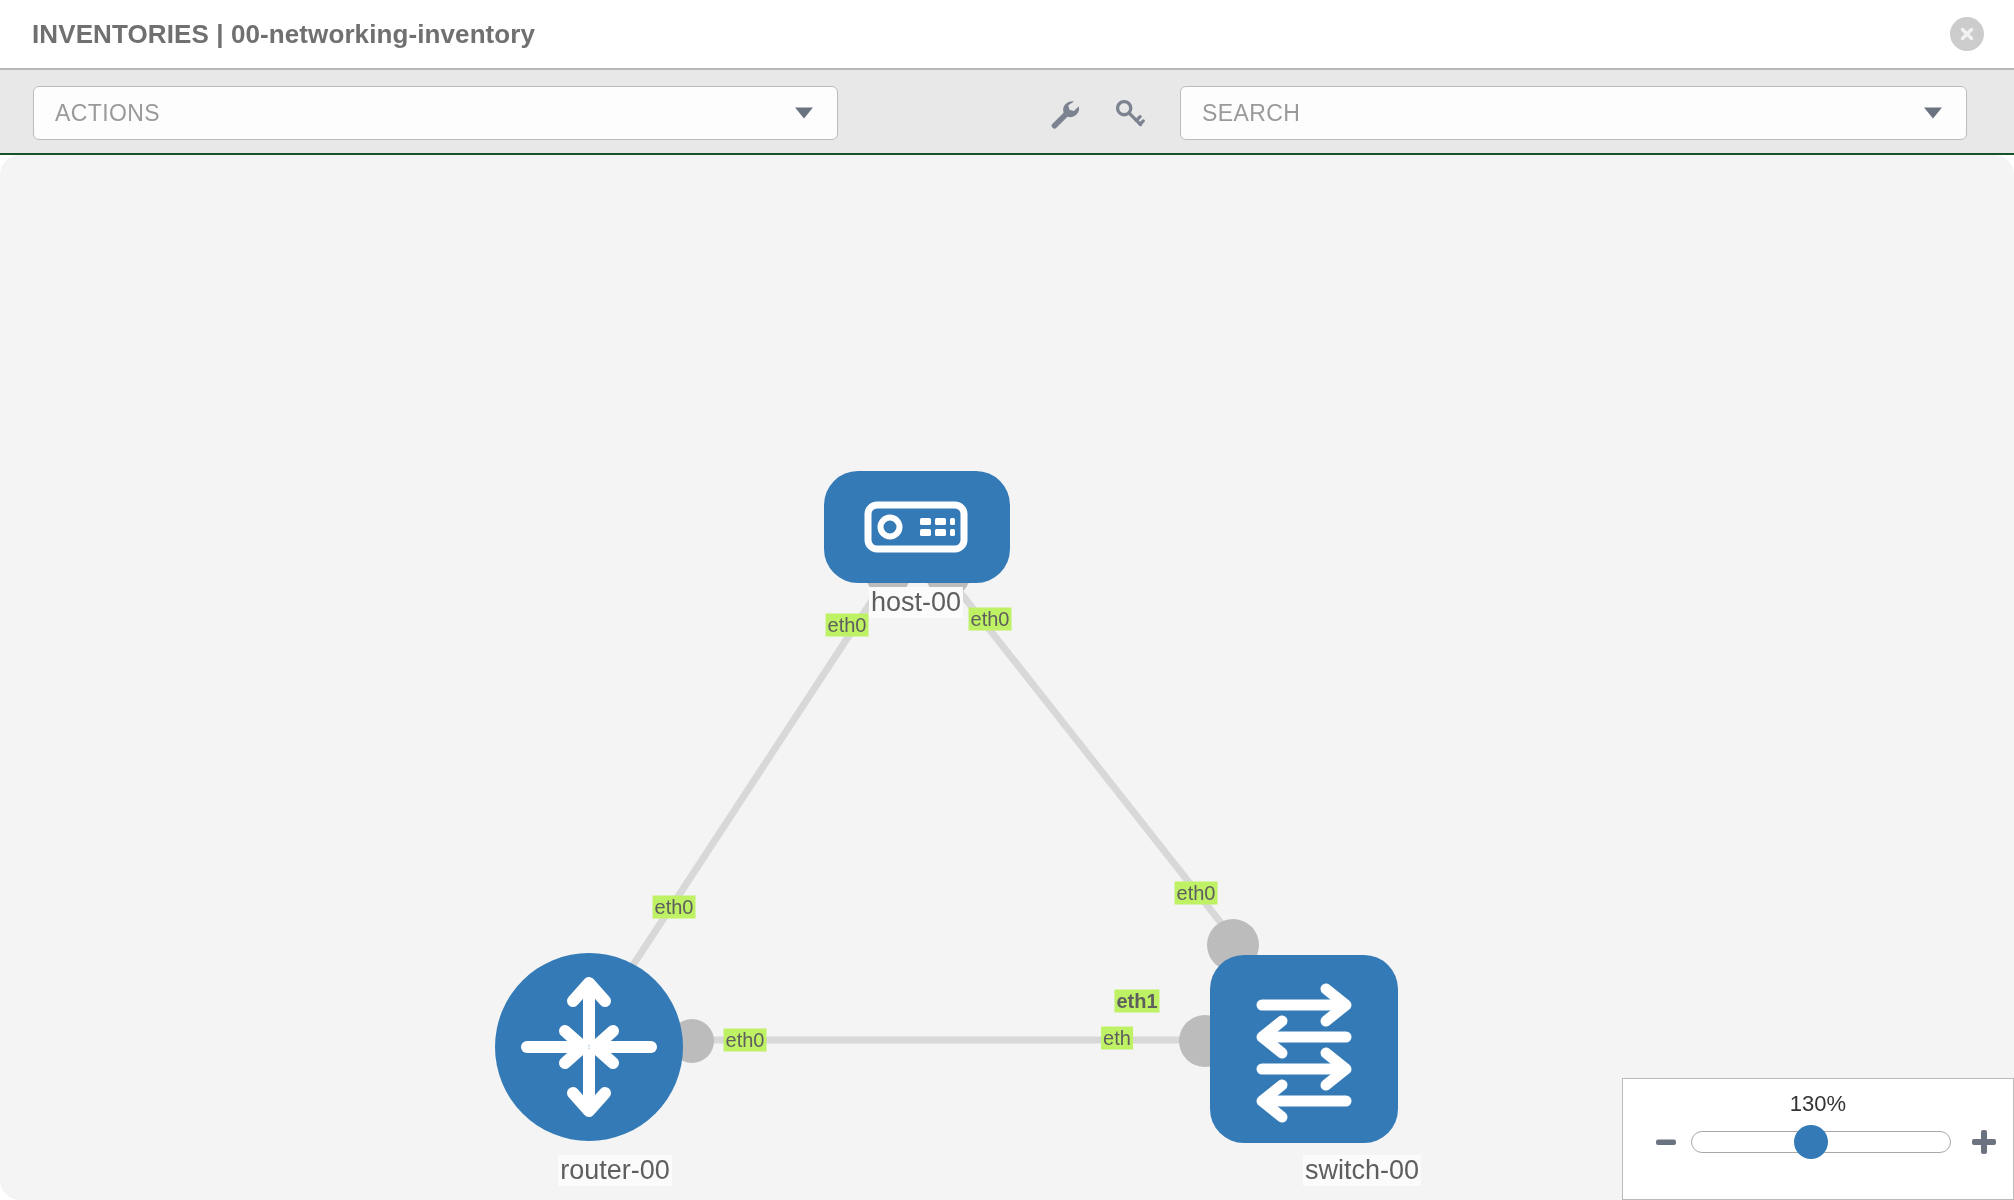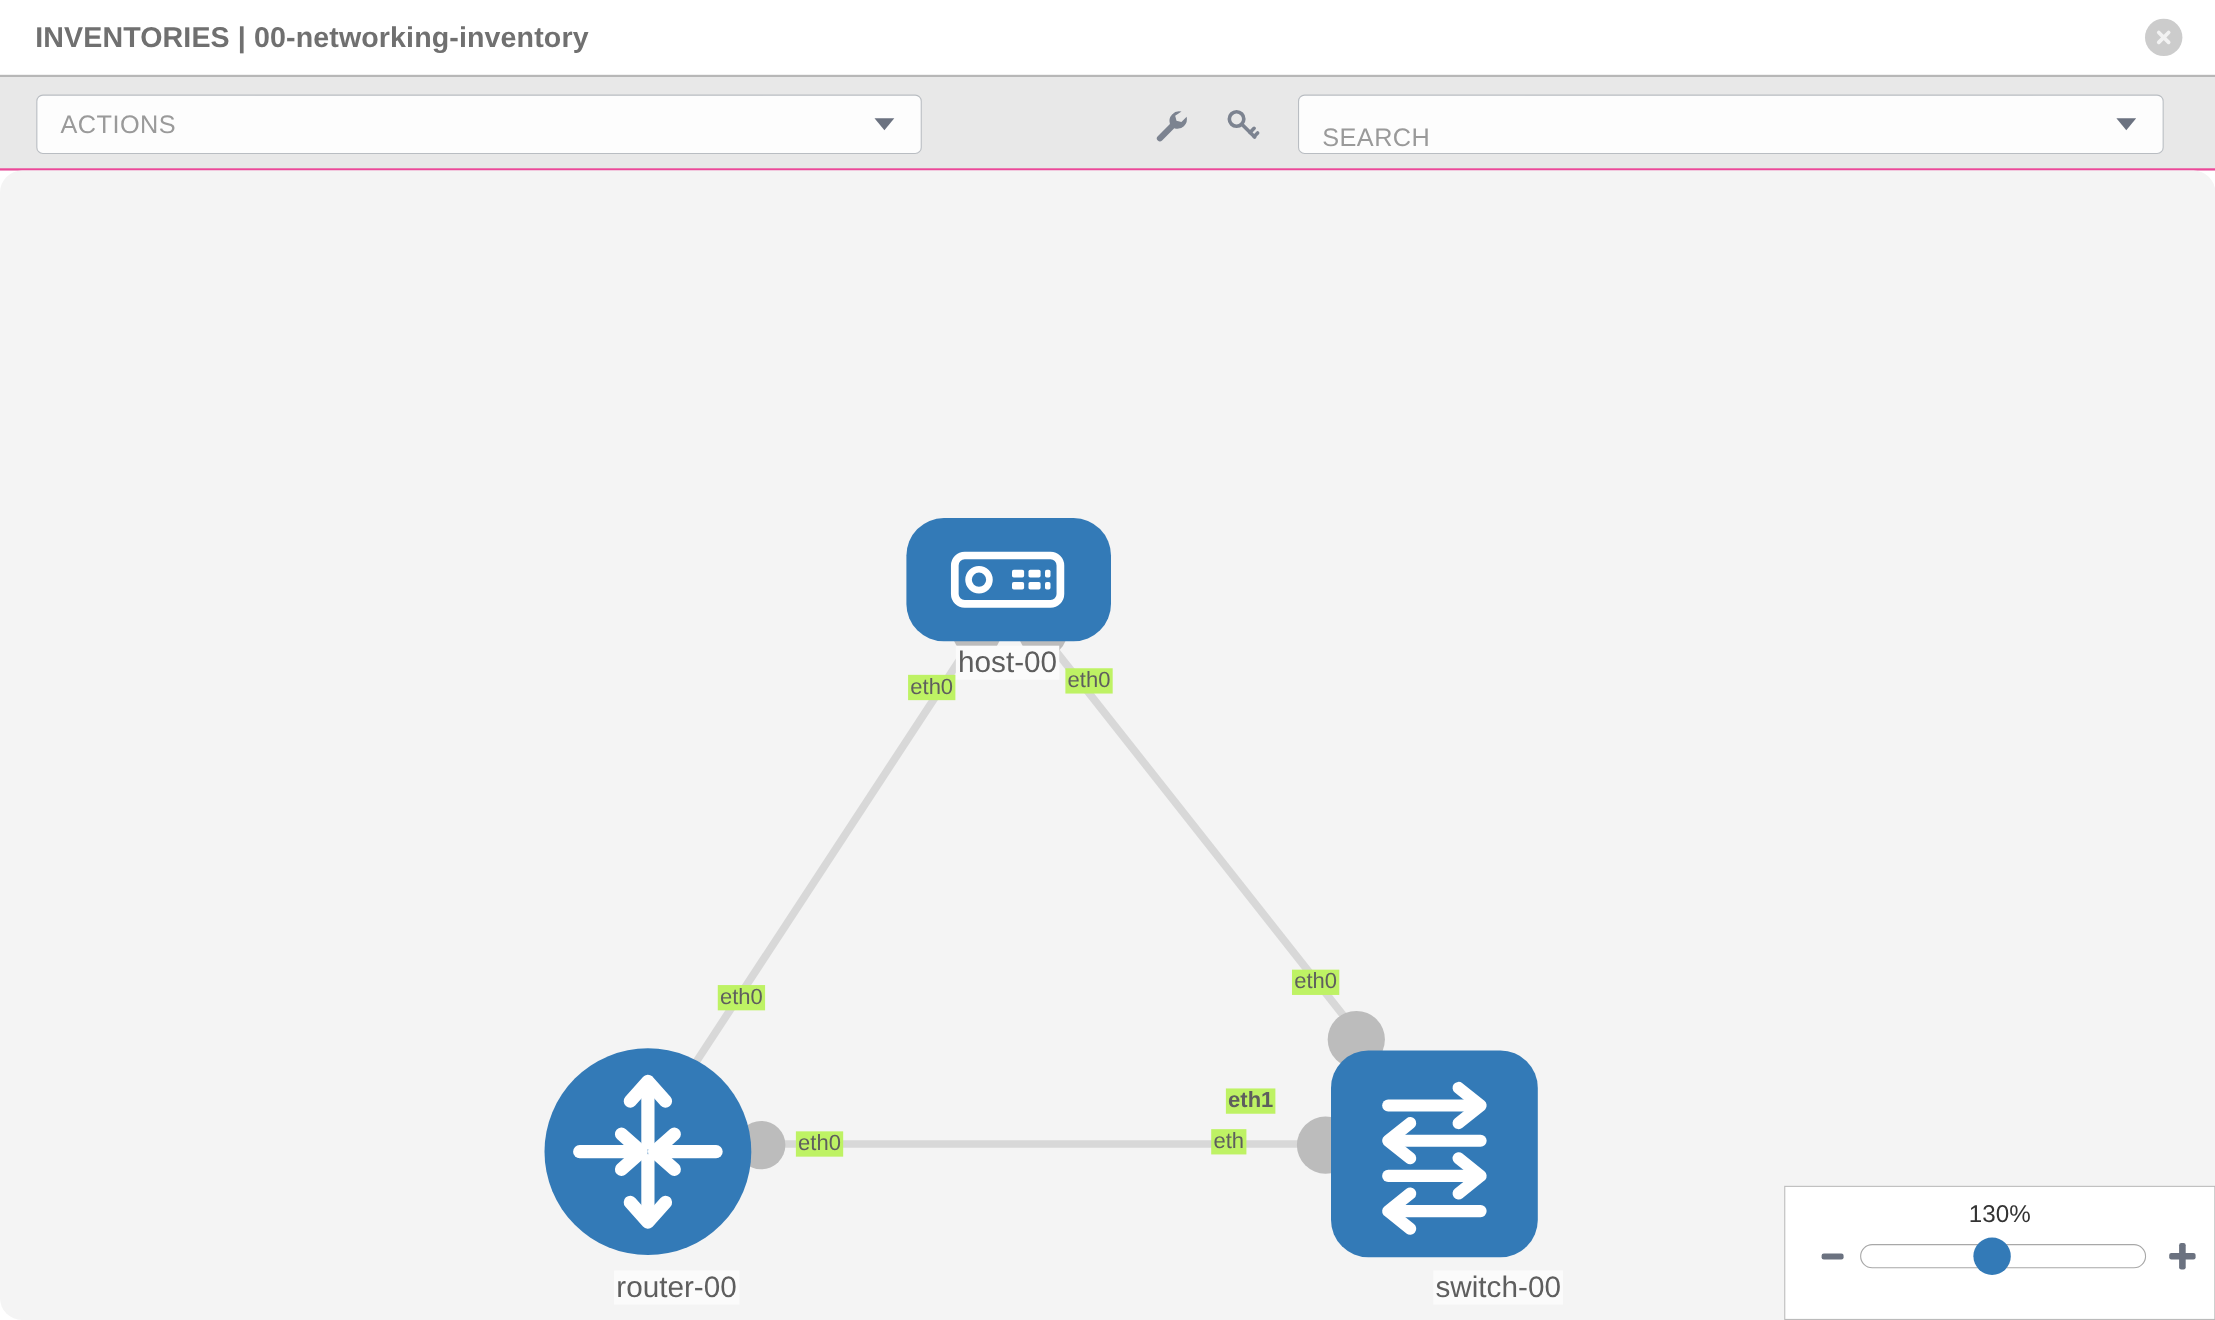--- a/index.html
+++ b/index.html
@@ -57,21 +57,21 @@
   }
   .close-btn svg { display: block; }
 
   
   .toolbar {
     position: absolute;
     left: 0; top: 70px;
     width: 2014px;
     height: 85px;
     background: #e8e8e8;
-    border-bottom: 2px solid #ec4899;
+    border-bottom: 2px solid #14532d;
   }
 
   .actions-select {
     position: absolute;
     left: 33px;
     top: 16px;
     width: 805px;
     height: 54px;
     background: #fdfdfd;
     border: 1px solid #b9bdc2;
@@ -125,21 +125,20 @@
   }
   .search-select .sel-label {
     position: absolute;
     left: 21px;
     top: 50%;
     transform: translateY(-50%);
     font-size: 23px;
     color: #9a9a9a;
     letter-spacing: 0.4px;
     white-space: nowrap;
-    margin-top: 12px;
   }
 
   
   .canvas {
     position: absolute;
     left: 0; top: 155px;
     width: 2014px;
     height: 1045px;
     background: #f4f4f4;
     overflow: hidden;

